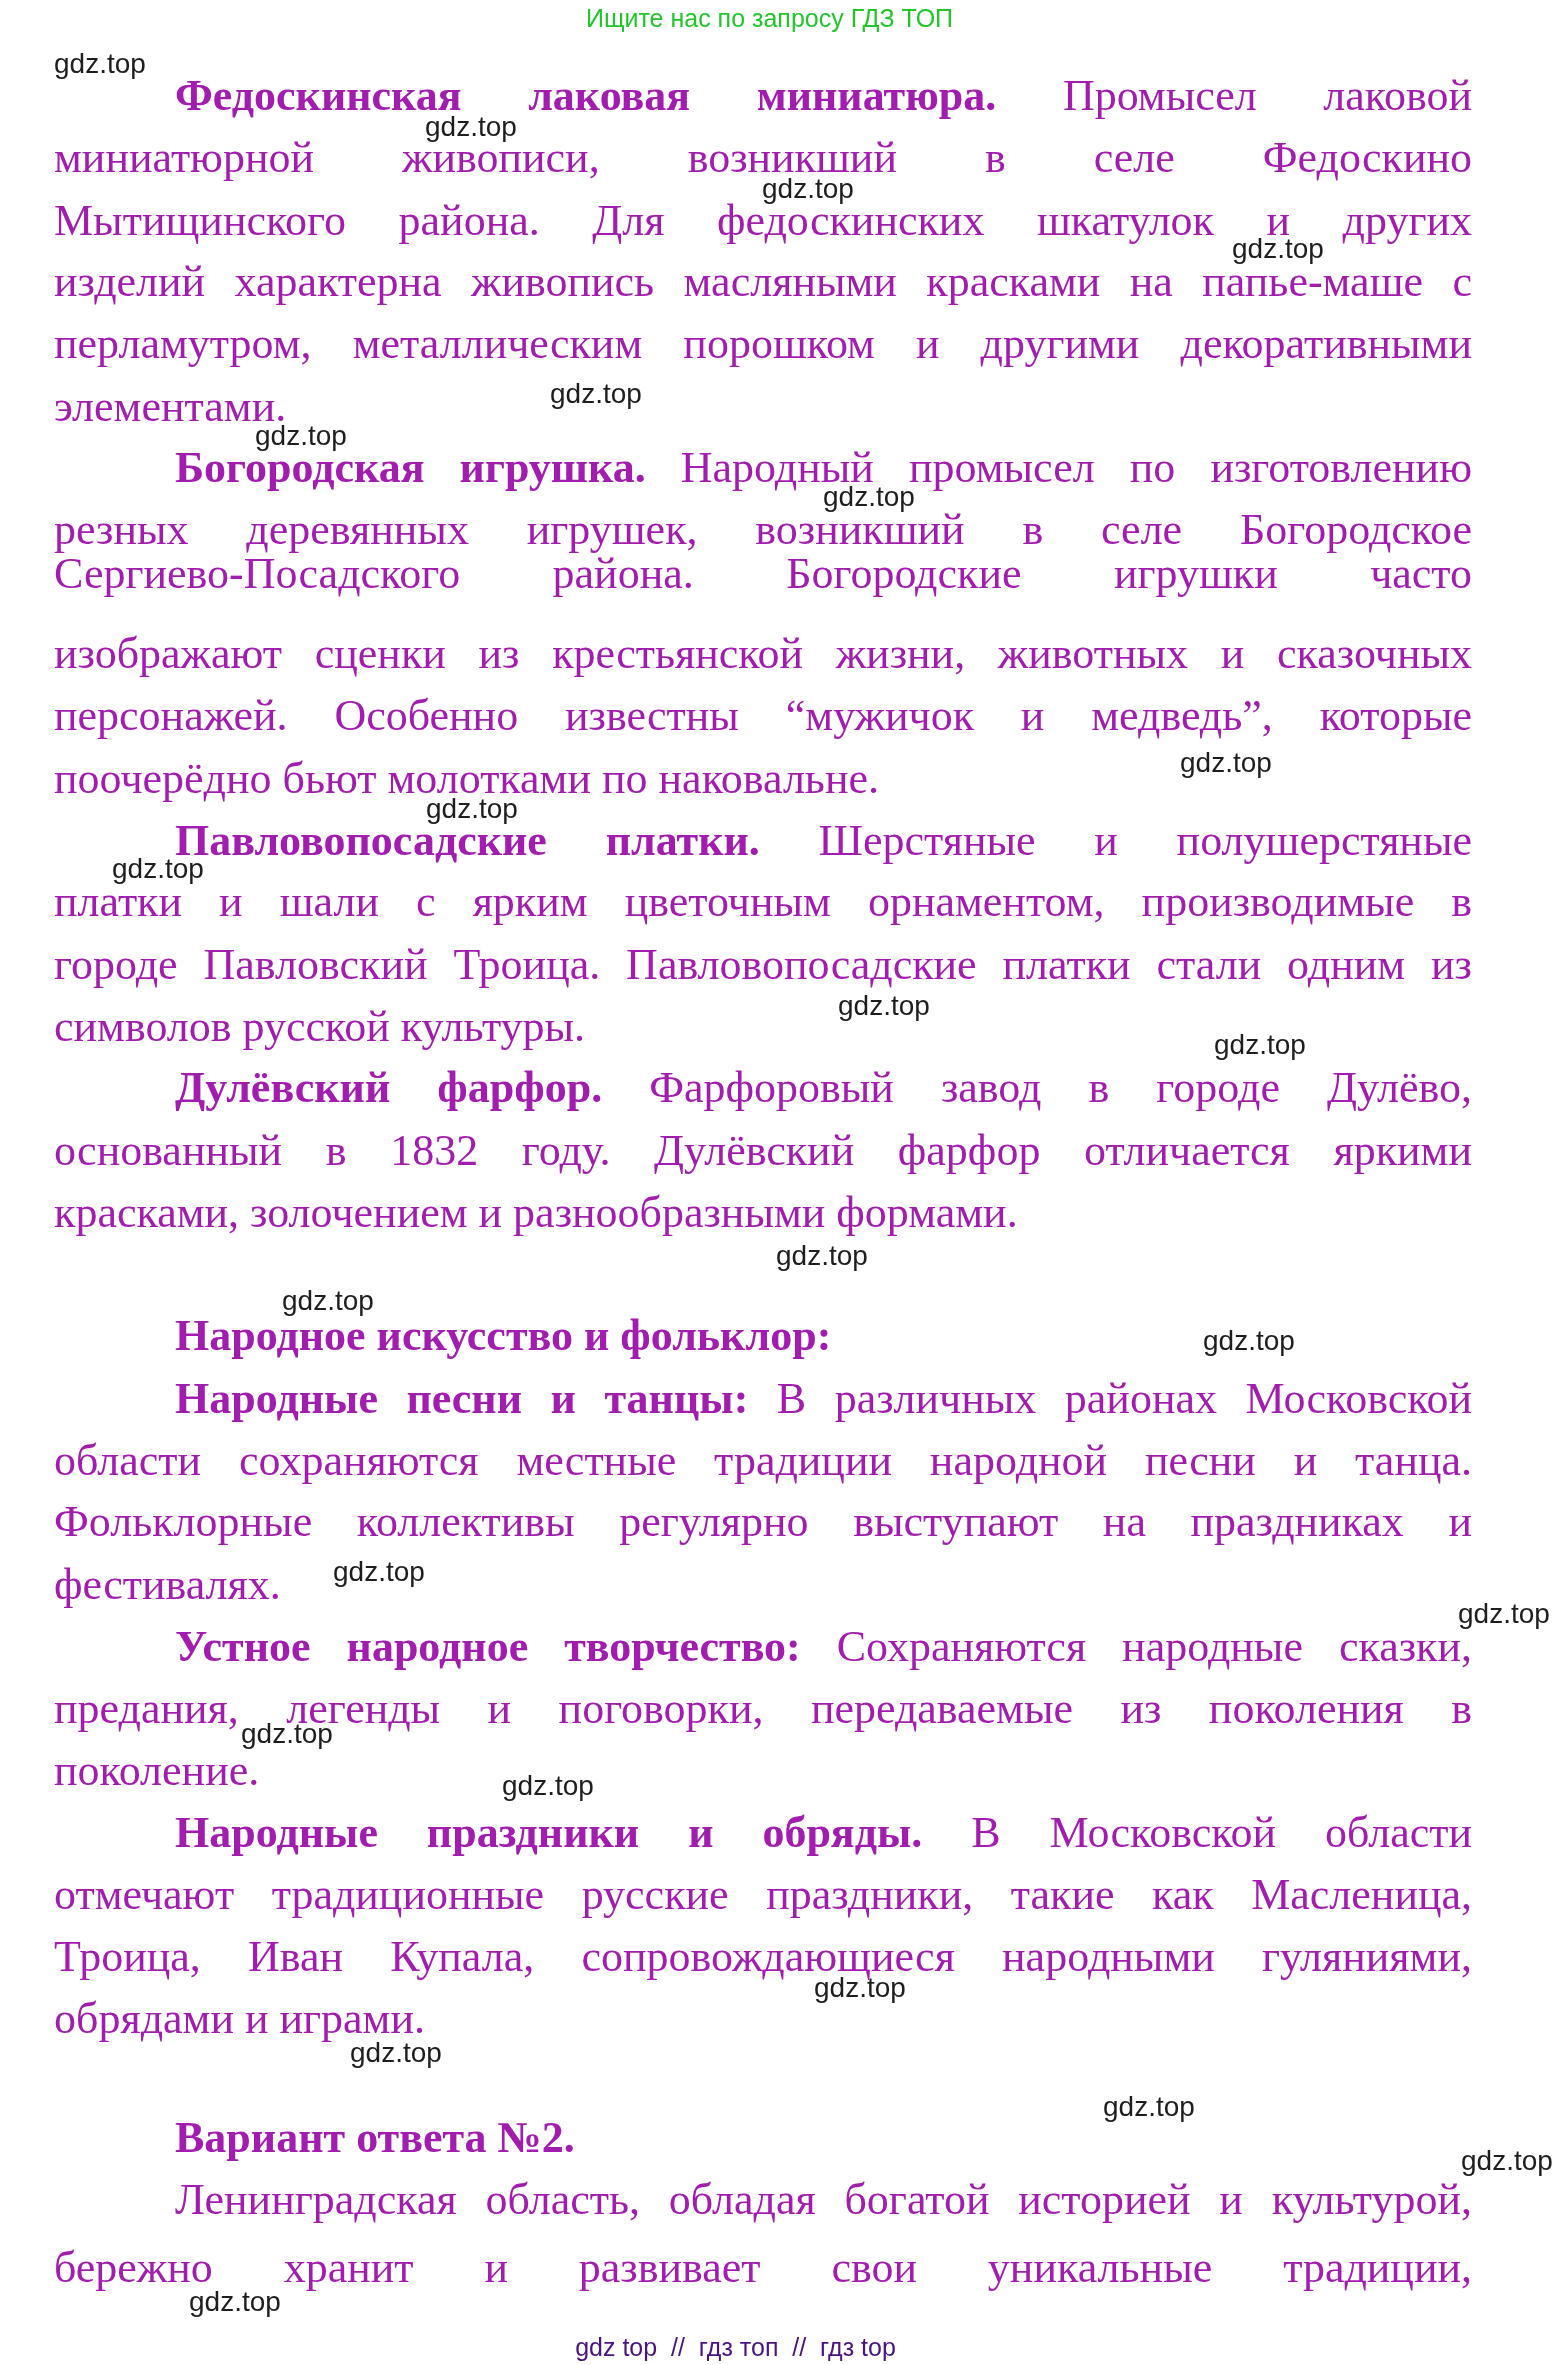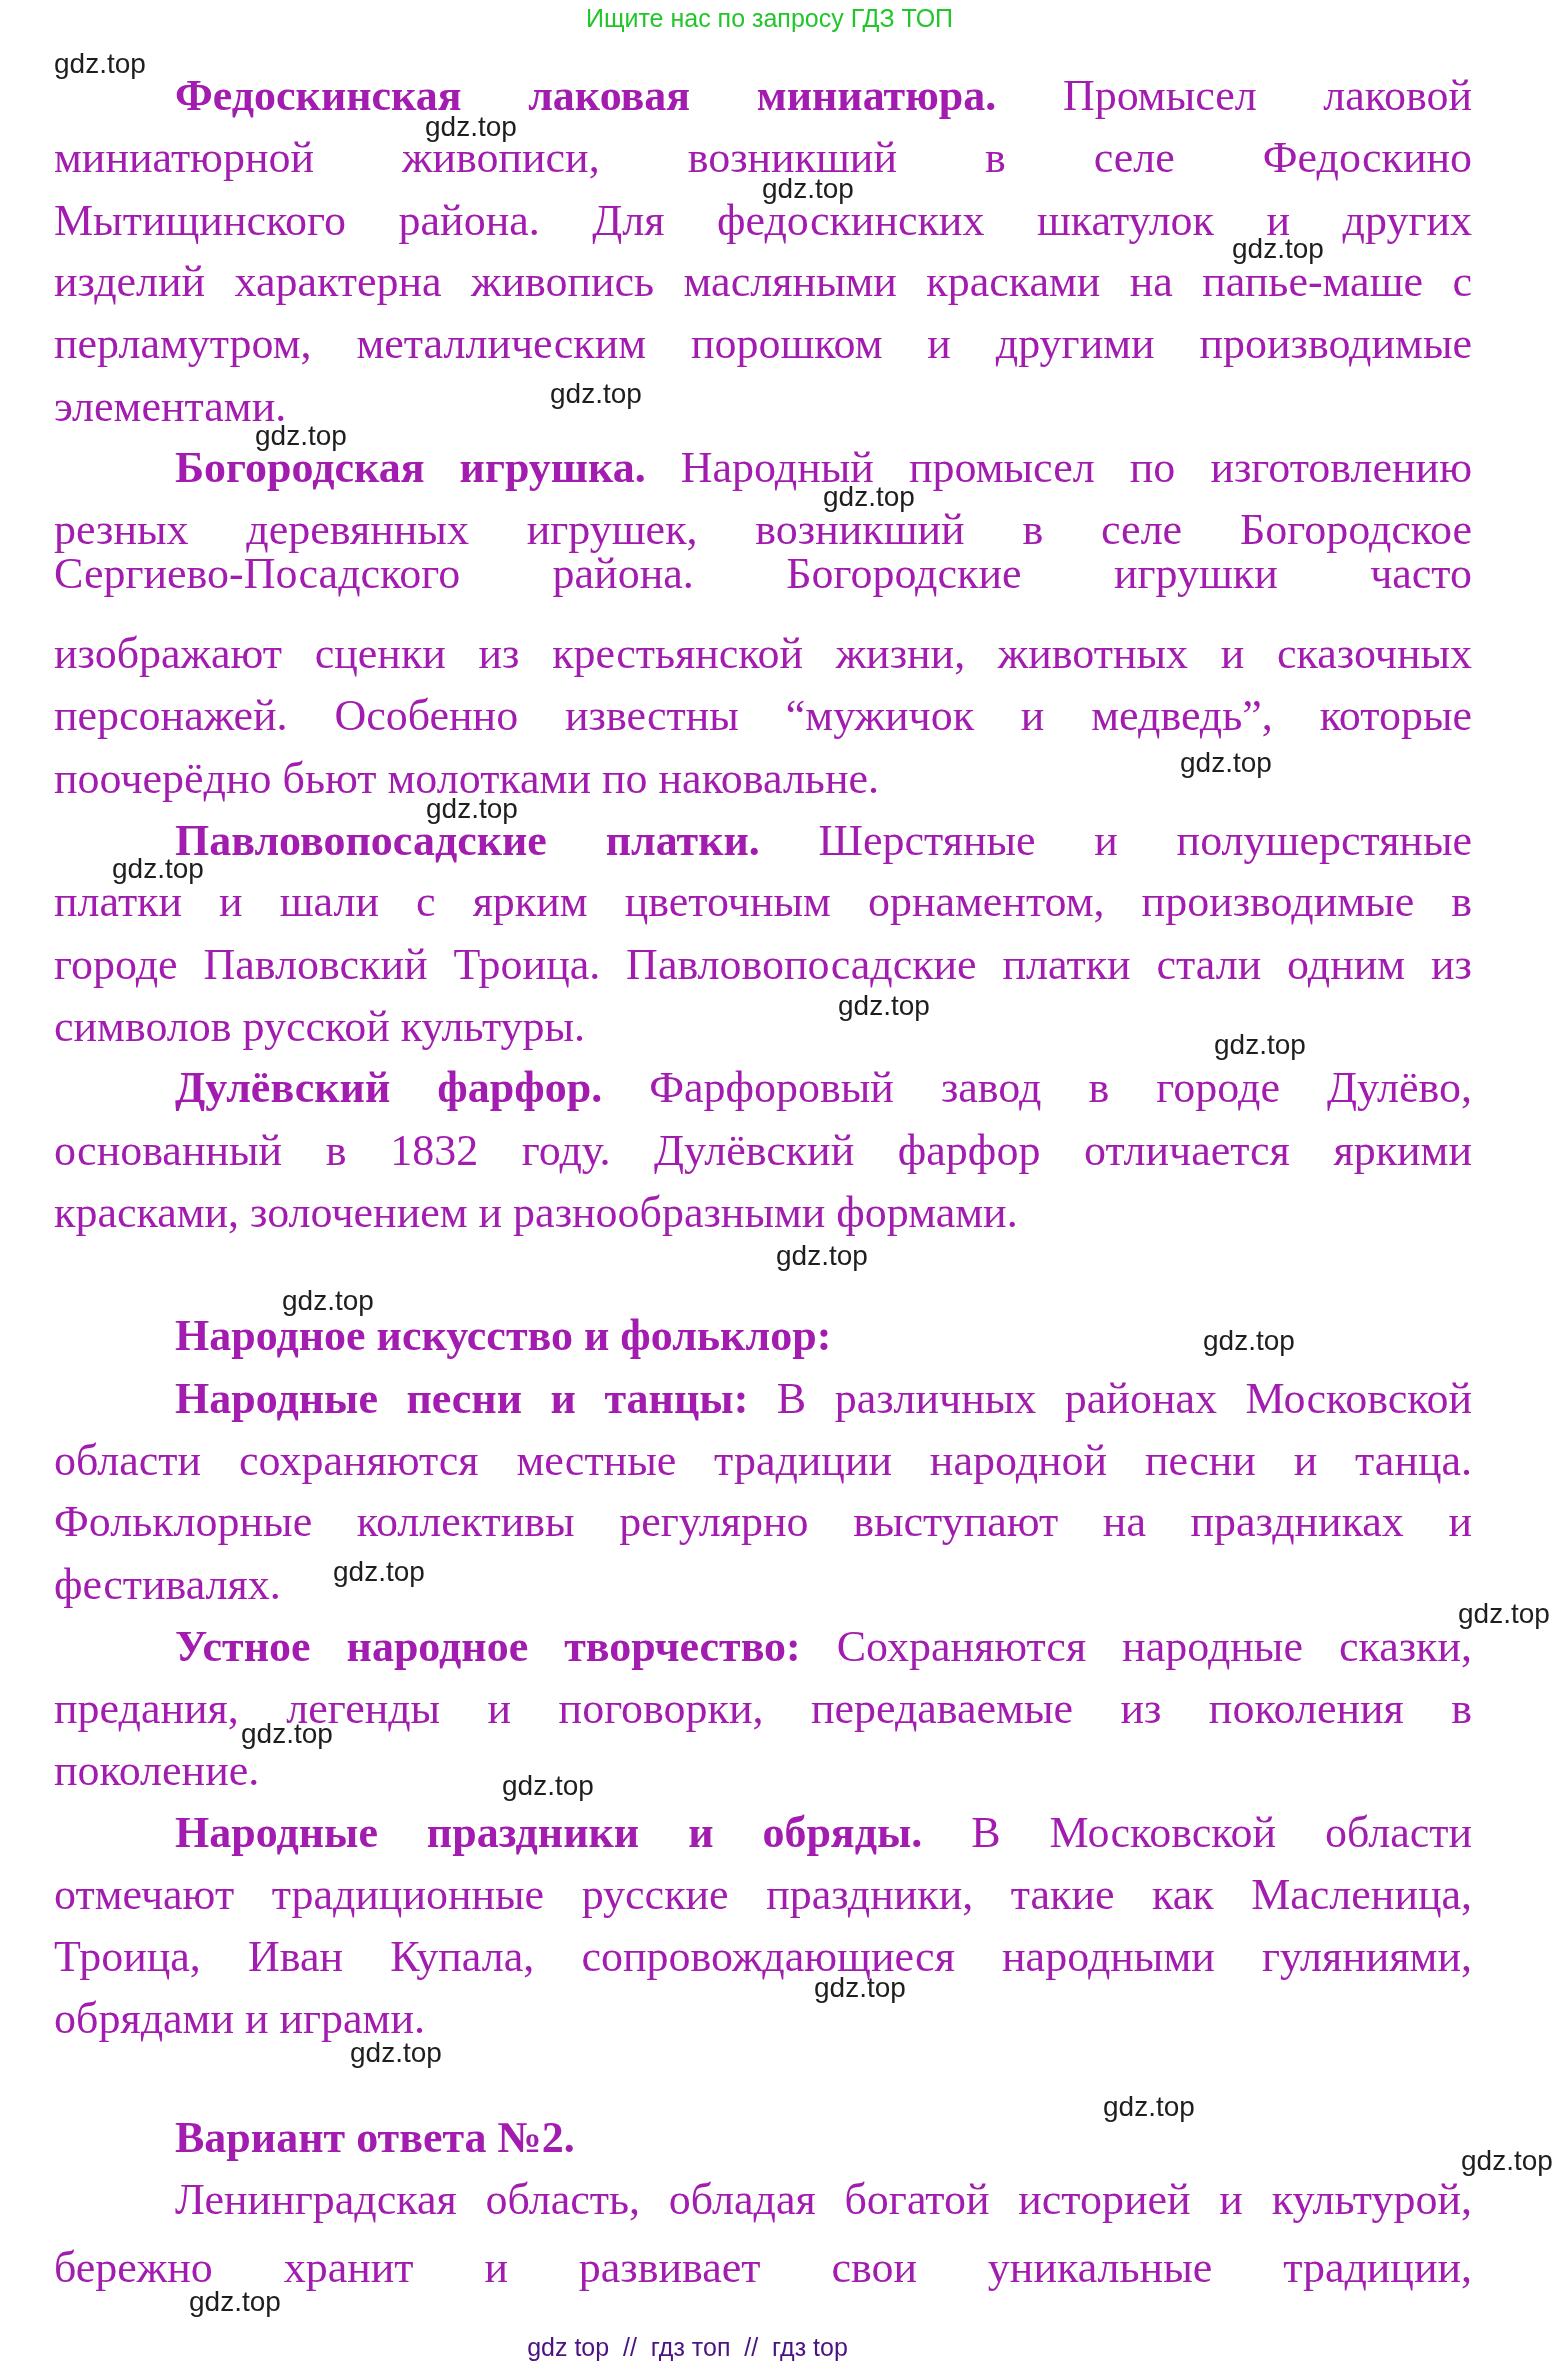--- a/index.html
+++ b/index.html
@@ -5,20 +5,21 @@
   html, body { margin: 0; padding: 0; background: #ffffff; }
   body { width: 1563px; height: 2366px; position: relative; overflow: hidden; }
   .banner {
     position: absolute; left: 0; top: 1.6px; width: 1539px; text-align: center;
     font-family: "Liberation Sans", sans-serif; font-size: 25px; color: #22c62b; line-height: 32px;
   }
   .footer {
     position: absolute; left: 0; top: 2331px; width: 1375px; text-align: center;
     font-family: "Liberation Sans", sans-serif; font-size: 25px; color: #4a1380; line-height: 32px;
     white-space: pre;
+    padding-left: 48px;
   }
   .line {
     position: absolute; left: 54px; width: 1418px; height: 56px; line-height: 56px;
     font-family: "Liberation Serif", serif; font-size: 44px; color: #a21caf;
     white-space: nowrap; text-align: justify; text-align-last: justify;
   }
   .line.indent { left: 175px; width: 1297px; }
   .line.last { text-align: left; text-align-last: left; }
   .b { font-weight: bold; }
   .wm {
@@ -28,21 +29,21 @@
 </style>
 </head>
 <body>
 
 <div class="banner">Ищите нас по запросу ГДЗ ТОП</div>
 
 <div class="line indent" style="top:68px"><span class="b">Федоскинская лаковая миниатюра.</span><span> Промысел лаковой</span></div>
 <div class="line" style="top:130px">миниатюрной живописи, возникший в селе Федоскино</div>
 <div class="line" style="top:193px">Мытищинского района. Для федоскинских шкатулок и других</div>
 <div class="line" style="top:254px">изделий характерна живопись масляными красками на папье-маше с</div>
-<div class="line" style="top:316px">перламутром, металлическим порошком и другими производимые</div>
+<div class="line" style="top:316px">перламутром, металлическим порошком и другими декоративными</div>
 <div class="line last" style="top:379px">элементами.</div>
 
 <div class="line indent" style="top:440px"><span class="b">Богородская игрушка.</span><span> Народный промысел по изготовлению</span></div>
 <div class="line" style="top:502px">резных деревянных игрушек, возникший в селе Богородское</div>
 <div class="line" style="top:546px">Сергиево-Посадского района. Богородские игрушки часто</div>
 <div class="line" style="top:626px">изображают сценки из крестьянской жизни, животных и сказочных</div>
 <div class="line" style="top:688px">персонажей. Особенно известны “мужичок и медведь”, которые</div>
 <div class="line last" style="top:751px">поочерёдно бьют молотками по наковальне.</div>
 
 <div class="line indent" style="top:813px"><span class="b">Павловопосадские платки.</span><span> Шерстяные и полушерстяные</span></div>

